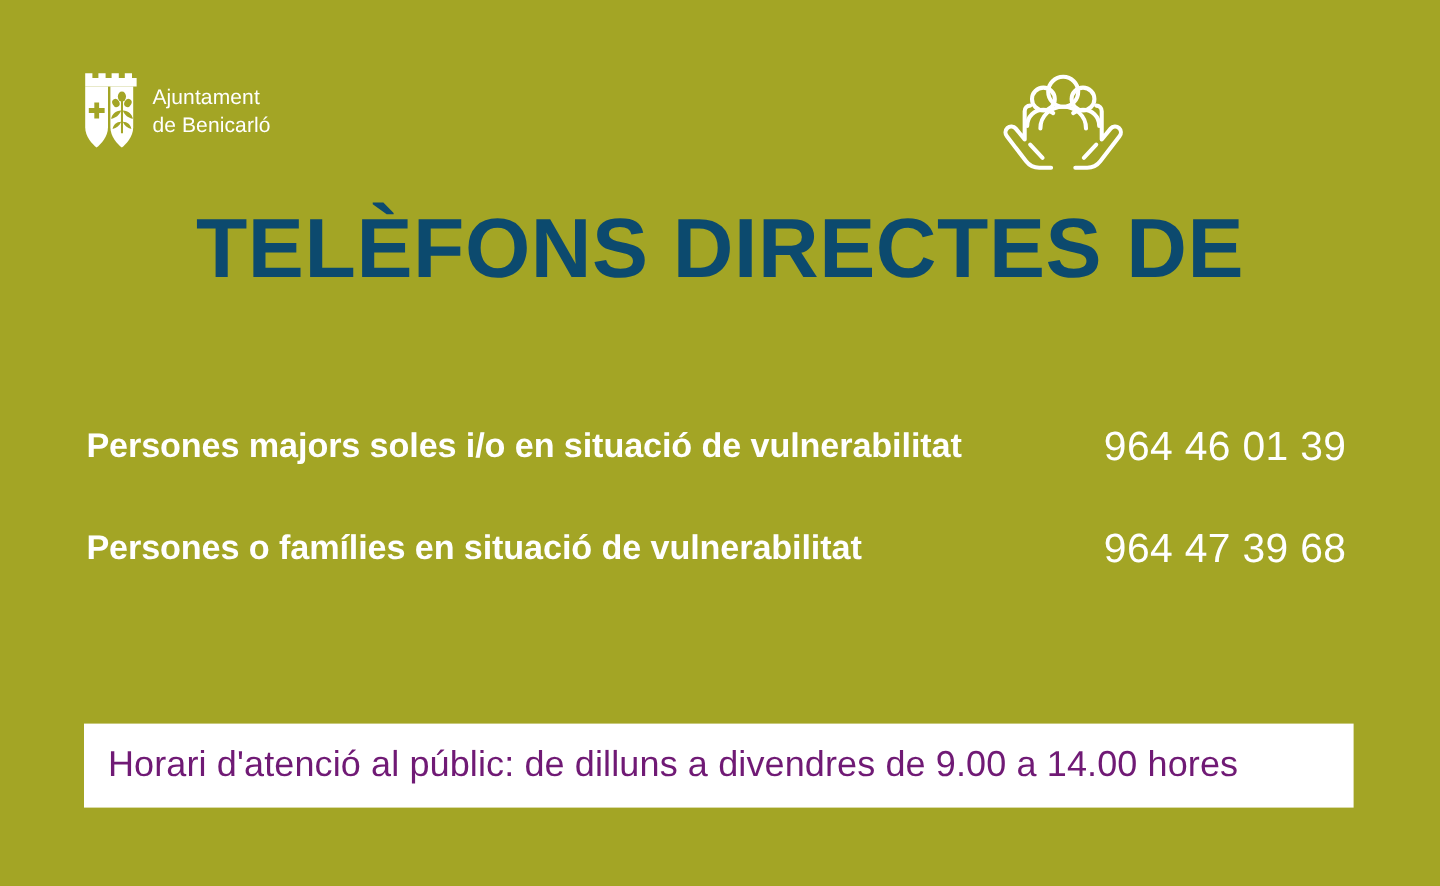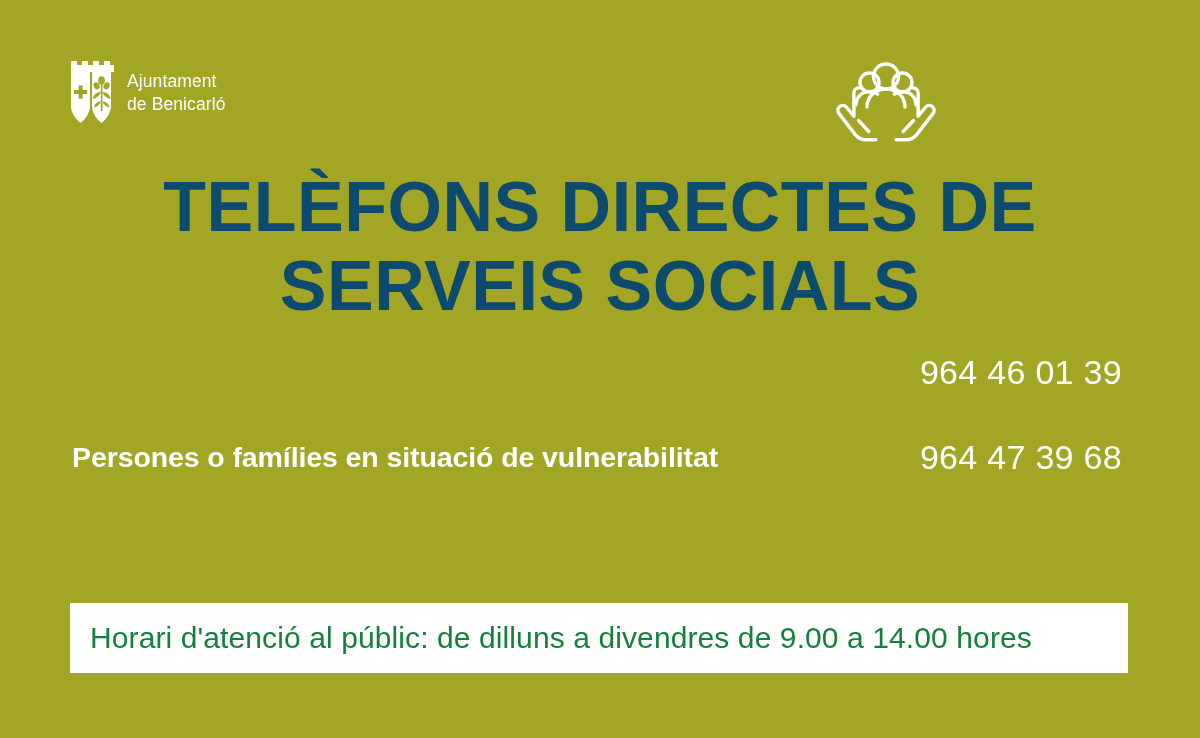--- a/index.html
+++ b/index.html
@@ -131,21 +131,21 @@
     left: 70px;
     top: 603px;
     width: 1058px;
     height: 70px;
     background: #ffffff;
     display: flex;
     align-items: center;
   }
 
   .footer-text {
-    color: #15803d;
+    color: #701a75;
     font-family: "Liberation Sans", sans-serif;
     font-weight: normal;
     font-size: 30px;
     line-height: 36px;
     letter-spacing: 0.1px;
     white-space: nowrap;
     padding-left: 20px;
   }
 </style>
 </head>
@@ -202,26 +202,26 @@
 
         <path d="M79.5 30 c2.6 0 4.6 2.1 4.6 4.7 v23.6 l7.4 -9.1 c1.8 -2.2 5 -2.4 7 -0.5
                  c1.9 1.8 2.1 4.8 0.4 6.9 l-16 20.8 c-2.6 3.4 -6.6 5.4 -10.9 5.4 h-9.9"></path>
         <path d="M79.5 62.5 l-10.3 11"></path>
       </g>
     </svg>
   </div>
 
   <h1 class="title">
     <span class="line">TELÈFONS DIRECTES DE</span>
-    <span class="line">SERVEIS SOCIALS</span>
   </h1>
 
   <div class="rows">
 
     <div class="row">
+      <span class="row-label">Persones majors soles i/o en situació de vulnerabilitat</span>
       <span class="row-phone">964 46 01 39</span>
     </div>
 
 
     <div class="row">
       <span class="row-label">Persones o famílies en situació de vulnerabilitat</span>
       <span class="row-phone">964 47 39 68</span>
     </div>
   </div>
 

